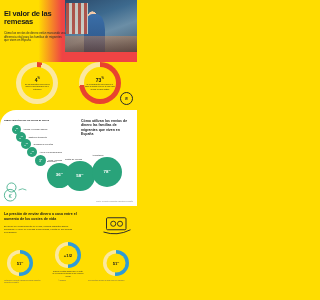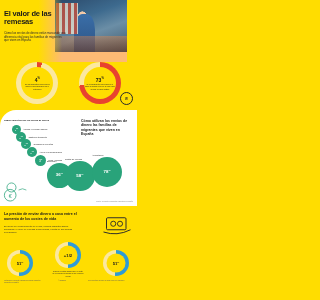--- a/index.html
+++ b/index.html
@@ -6,21 +6,21 @@
   html,body { width:137px; height:300px; }
   body {
     font-family:"Liberation Sans", sans-serif;
     background:#FFDD00;
     width:137px; height:300px;
     overflow:hidden; position:relative;
   }
   .page { position:relative; width:137px; height:300px; }
 
   
-  .hero { position:relative; width:127px; height:62px; background:#fdba74; overflow:hidden; }
+  .hero { position:relative; width:137px; height:62px; background:#ef4444; overflow:hidden; }
   .hero-photo {
     position:absolute; right:0; top:0; width:72px; height:52px;
     background:
       radial-gradient(circle at 38% 30%, #f2c9a8 0 7%, transparent 7.5%),
       linear-gradient(160deg,#2b4a6b 0%, #3d6a8e 35%, #6b8ea6 60%, #40596b 100%);
     overflow:hidden;
   }
   .hero-photo:before{
     content:""; position:absolute; left:26%; top:26%;
     width:30%; height:74%;

